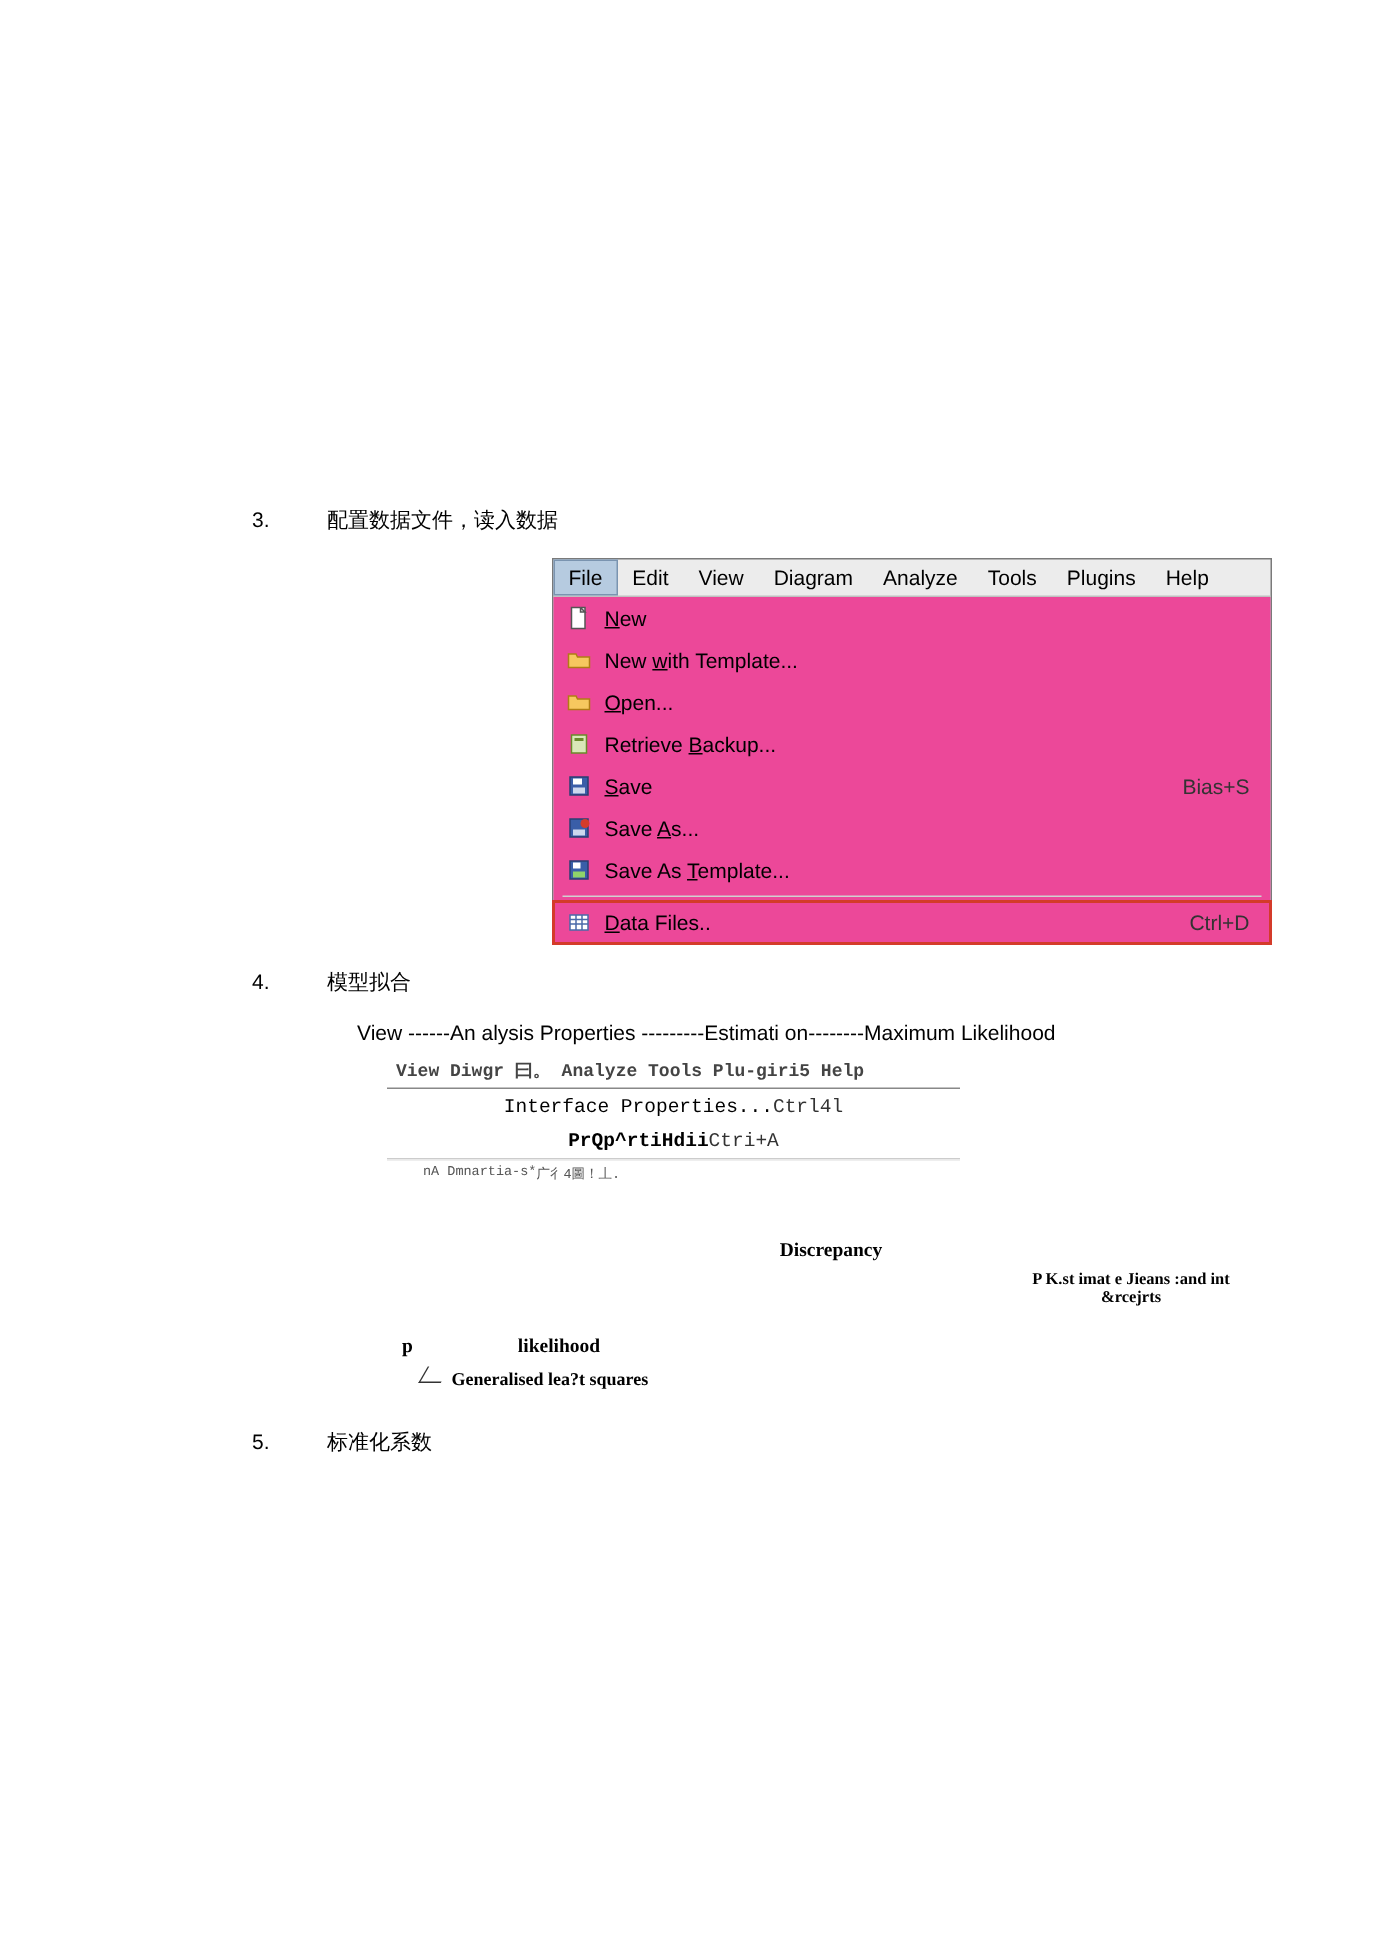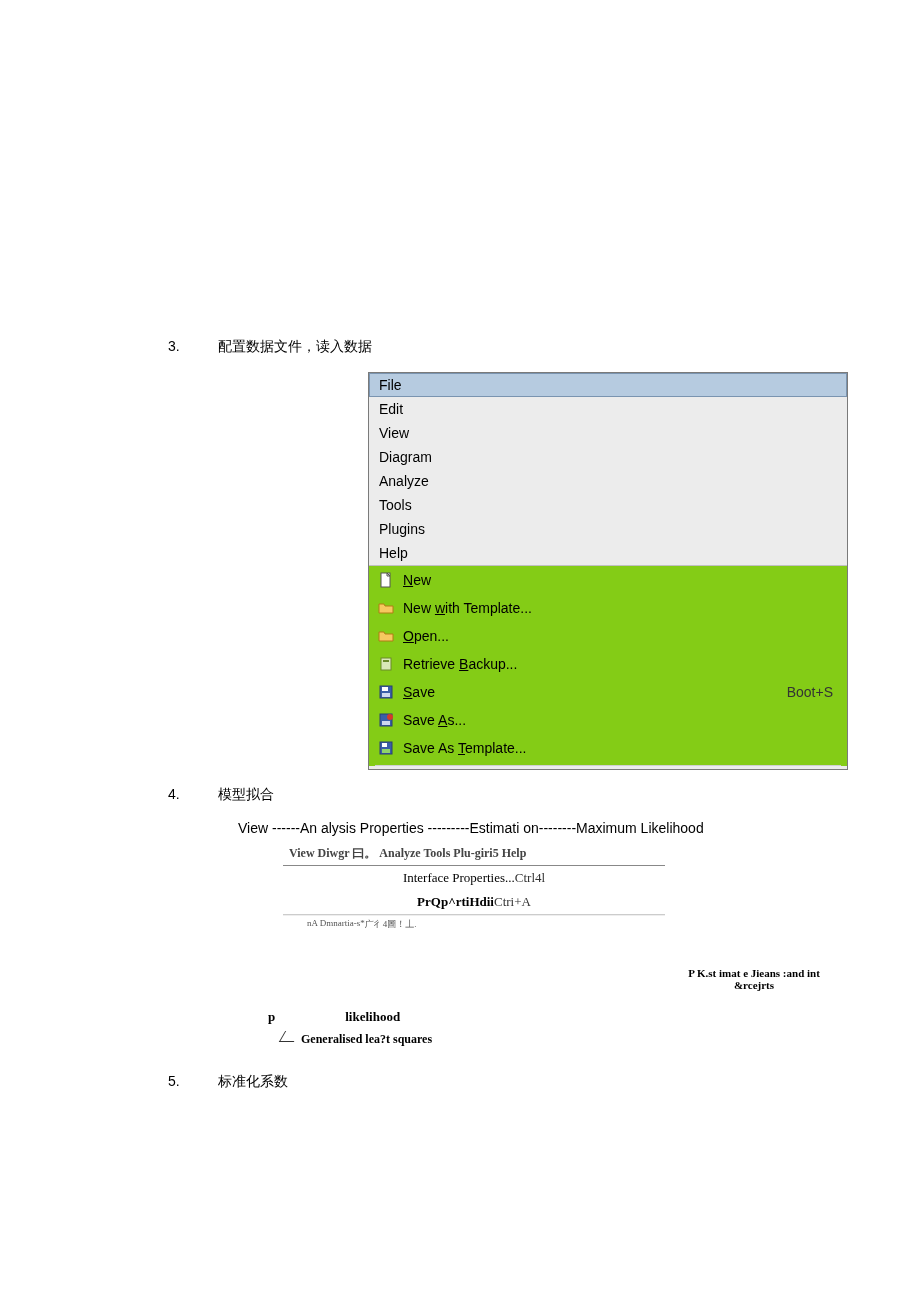--- a/index.html
+++ b/index.html
@@ -36,34 +36,33 @@
     border: 1px solid #7a7a7a;
     width: 478px;
     background: #ececec;
     font-family: "Segoe UI", Arial, sans-serif;
     font-size: 14px;
     margin-bottom: 16px;
   }
   .menubar {
     display: flex;
     border-bottom: 1px solid #c0c0c0;
-    flex-direction: column;
   }
   .menubar .mi {
     padding: 4px 10px;
     cursor: pointer;
     color: #000;
   }
   .menubar .sel {
     background: #b6cbe0;
     border: 1px solid #7a94b0;
     padding: 3px 9px;
   }
   .drop {
-    background: #84cc16;
+    background: #ec4899;
   }
   .row {
     display: flex;
     align-items: center;
     height: 28px;
     padding: 0 6px;
   }
   .iconcol {
     width: 22px;
     display: flex;
@@ -77,23 +76,23 @@
     height: 1px;
     background: #d0d0d0;
     margin: 3px 6px;
   }
   .hl {
     outline: 2px solid #d43b2a;
     outline-offset: -1px;
   }
   .svgicon { width:16px; height:16px; }
   .view-menu {
-    margin-left: 115px;
+    margin-left: 90px;
     width: 382px;
-    font-family: Liberation Serif, serif;
+    font-family: Liberation Mono, monospace;
     font-size: 13px;
   }
   .vm-top {
     display:flex;
     border-bottom:1px solid #888;
     padding: 3px 6px;
     color:#444;
     font-weight: bold;
     font-size:12px;
     justify-content: space-between;
@@ -230,21 +229,21 @@
 
       <div class="row">
         <span class="iconcol">
           <svg class="svgicon" viewBox="0 0 16 16">
               <rect x="2" y="2" width="12" height="12" fill="#3a5ea8" stroke="#2a3f72"></rect>
               <rect x="4" y="3" width="6" height="4" fill="#fff"></rect>
               <rect x="4" y="9" width="8" height="4" fill="#cdd8ee"></rect>
             </svg>
         </span>
         <span class="lbl"><span class="u">S</span>ave</span>
-        <span class="short">Boot+S</span>
+        <span class="short">Bias+S</span>
       </div>
 
       <div class="row">
         <span class="iconcol">
           <svg class="svgicon" viewBox="0 0 16 16">
               <rect x="2" y="2" width="12" height="12" fill="#3a5ea8" stroke="#2a3f72"></rect>
               <rect x="4" y="9" width="8" height="4" fill="#cdd8ee"></rect>
               <circle cx="12" cy="5" r="3" fill="#d43b2a"></circle>
             </svg>
         </span>
@@ -257,20 +256,33 @@
               <rect x="2" y="2" width="12" height="12" fill="#3a5ea8" stroke="#2a3f72"></rect>
               <rect x="4" y="9" width="8" height="4" fill="#8fd46a"></rect>
               <rect x="4" y="3" width="5" height="4" fill="#fff"></rect>
             </svg>
         </span>
         <span class="lbl">Save As <span class="u">T</span>emplate...</span>
       </div>
 
       <div class="sep"></div>
 
+      <div class="row hl">
+        <span class="iconcol">
+          <svg class="svgicon" viewBox="0 0 16 16">
+              <rect x="2" y="3" width="12" height="10" fill="#fff" stroke="#4a6aa8"></rect>
+              <line x1="2" y1="6" x2="14" y2="6" stroke="#4a6aa8"></line>
+              <line x1="2" y1="9" x2="14" y2="9" stroke="#4a6aa8"></line>
+              <line x1="6" y1="3" x2="6" y2="13" stroke="#4a6aa8"></line>
+              <line x1="10" y1="3" x2="10" y2="13" stroke="#4a6aa8"></line>
+            </svg>
+        </span>
+        <span class="lbl"><span class="u">D</span>ata Files..</span>
+        <span class="short">Ctrl+D</span>
+      </div>
     </div>
   </div>
 
   <div class="step">
     <div class="step-num">4.</div>
     <div class="step-body">
       <div class="step-title">模型拟合</div>
     </div>
   </div>
   <div class="step-path" style="padding-left:70px">View ------An alysis Properties ---------Estimati on--------Maximum Likelihood</div>
@@ -287,20 +299,21 @@
       <span class="lab bold">PrQp^rtiHdii</span>
       <span class="sh">Ctri+A</span>
     </div>
     <div class="vm-small">
       <span>nA          Dmnartia-s*</span>
       <span>广彳4圖！丄.</span>
     </div>
   </div>
 
   <div class="tabs-area">
+    <div style="text-align:center; margin-top:8px;" class="bold">Discrepancy</div>
     <div class="smallnote bold">P K.st imat e Jieans :and int &amp;rcejrts</div>
     <div class="prow">
       <span class="bold">p</span>
       <span class="bold">likelihood</span>
     </div>
     <div class="gen bold">Generalised lea?t squares</div>
   </div>
 
   <div class="step" style="margin-top:26px">
     <div class="step-num">5.</div>

